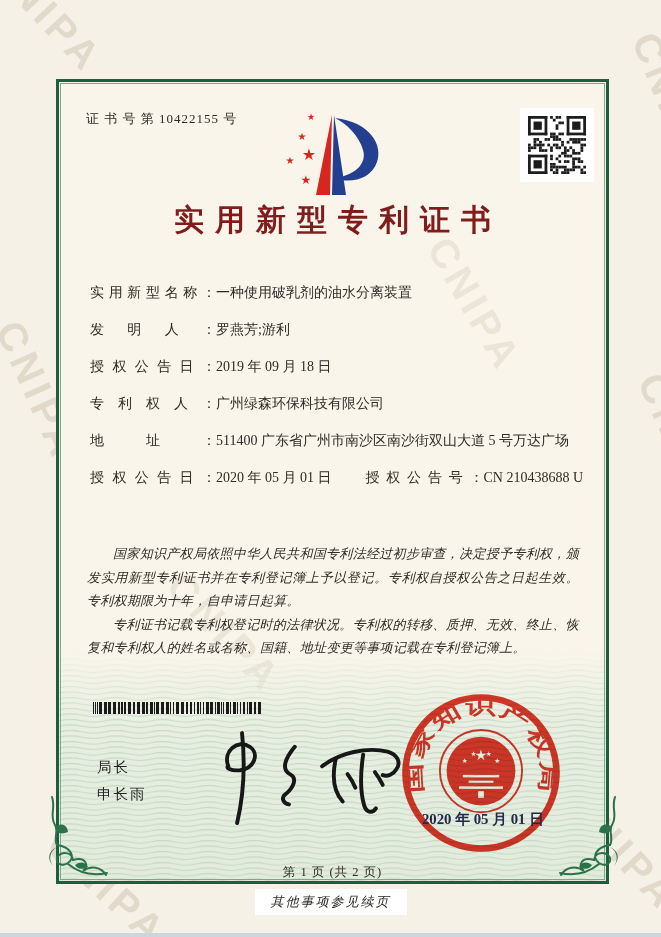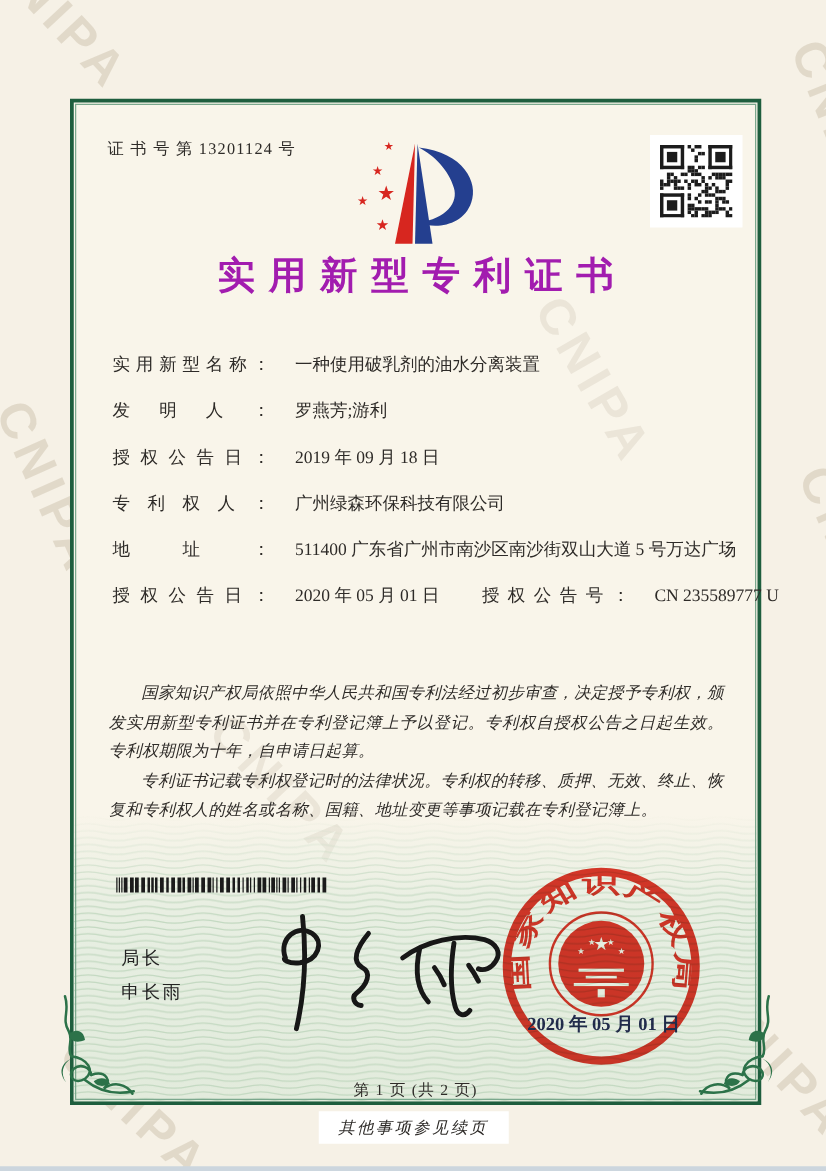--- a/index.html
+++ b/index.html
@@ -26,25 +26,25 @@
   }
   .frame-inner{position:absolute;inset:1px;border:1px solid var(--frame-green-light);z-index:3;pointer-events:none}
   .frame>*{position:absolute;z-index:1}
   .band{left:0;right:0;bottom:0;height:229px;z-index:0;
     background:linear-gradient(180deg,rgba(230,238,225,0) 0,rgba(230,238,225,.85) 70px,var(--band-bg) 110px,#e2ebdc 100%);}
   .band svg{position:absolute;inset:0;width:100%;height:100%}
   .cert-no{left:27px;top:28px;font-size:13px;letter-spacing:1px}
   .logo{left:226px;top:30px}
   .qrbox{left:461px;top:26px;width:74px;height:74px;background:#fff;padding:8px}
   .title{left:0;top:118px;width:100%;text-align:center;font-size:30px;font-weight:700;
-    letter-spacing:11px;padding-left:11px;color:#a21caf}
+    letter-spacing:11px;padding-left:11px;color:#7f1d1d}
   .fields{left:31px;top:200px;width:500px;font-size:14px;line-height:21px}
   .frow{margin-bottom:16px;white-space:nowrap}
   .flabel{display:inline-block;width:126px;text-align:justify;text-align-last:justify;vertical-align:top}
-  .fvalue{display:inline-block;margin-left:20px;vertical-align:top;white-space:normal}
+  .fvalue{display:inline-block;margin-left:0;vertical-align:top;white-space:normal}
   .fvalue .l2{display:block}
   .grant .flabel2{display:inline-block;width:118px;text-align:justify;text-align-last:justify;margin-left:34px}
   .legal{left:28px;top:460px;width:492px;font-size:13px;line-height:23.5px;
     font-style:italic;text-align:justify;letter-spacing:.3px}
   .legal p{text-indent:2em}
   .barcode{left:34px;top:620px;width:172px;height:12px}
   .director{left:38px;top:672px;font-family:"Liberation Sans","DejaVu Sans",sans-serif;
     font-size:14.5px;line-height:27px;color:#232323;letter-spacing:2px}
   .sig{left:140px;top:640px}
   .seal{left:336px;top:605px;mix-blend-mode:multiply}
@@ -85,21 +85,21 @@
             <stop offset="0.32" stop-color="#fff"></stop>
         </linearGradient>
         <mask id="fm">
             <rect width="100%" height="100%" fill="url(#fade)"></rect>
           </mask>
       </defs>
       <rect width="100%" height="100%" fill="url(#wv)" mask="url(#fm)"></rect>
     </svg>
   </div>
 
-  <div class="cert-no">证 书 号 第 13201124 号</div>
+  <div class="cert-no">证 书 号 第 10422155 号</div>
 
   <svg class="logo" width="100" height="85" viewBox="0 0 100 85">
     <path d="M50,6 C86,10 98,34 92,50 C86,68 64,72 50,66 C72,63 82,50 78,38 C74,24 62,12 50,6 Z" fill="#243f8f"></path>
     <polygon points="47,3 31,83 45,83" fill="#d7261f"></polygon>
     <polygon points="49,3 47,83 61,83" fill="#243f8f"></polygon>
     <g fill="#d7261f" font-size="11" text-anchor="middle" font-family="'DejaVu Sans',sans-serif">
       <text x="26" y="8" font-size="9">★</text>
       <text x="17" y="28" font-size="10">★</text>
       <text x="24" y="48" font-size="16">★</text>
       <text x="5" y="52" font-size="10">★</text>
@@ -252,21 +252,21 @@
     <div class="frow">
       <span class="flabel">授权公告日：</span><span class="fvalue">2019 年 09 月 18 日</span>
     </div>
     <div class="frow">
       <span class="flabel">专利权人：</span><span class="fvalue">广州绿森环保科技有限公司</span>
     </div>
     <div class="frow">
       <span class="flabel">地址：</span><span class="fvalue"><span>511400 广东省广州市南沙区南沙街双山大道 5 号万达广场</span></span>
     </div>
     <div class="frow grant">
-      <span class="flabel">授权公告日：</span><span class="fvalue">2020 年 05 月 01 日</span><span class="flabel2">授权公告号：</span><span class="fvalue">CN 235589777 U</span>
+      <span class="flabel">授权公告日：</span><span class="fvalue">2020 年 05 月 01 日</span><span class="flabel2">授权公告号：</span><span class="fvalue">CN 210438688 U</span>
     </div>
   </div>
 
   <div class="legal">
     <p>国家知识产权局依照中华人民共和国专利法经过初步审查，决定授予专利权，颁发实用新型专利证书并在专利登记簿上予以登记。专利权自授权公告之日起生效。专利权期限为十年，自申请日起算。</p>
     <p>专利证书记载专利权登记时的法律状况。专利权的转移、质押、无效、终止、恢复和专利权人的姓名或名称、国籍、地址变更等事项记载在专利登记簿上。</p>
   </div>
 
   <div class="barcode">
       <div class="bc-wrap">

